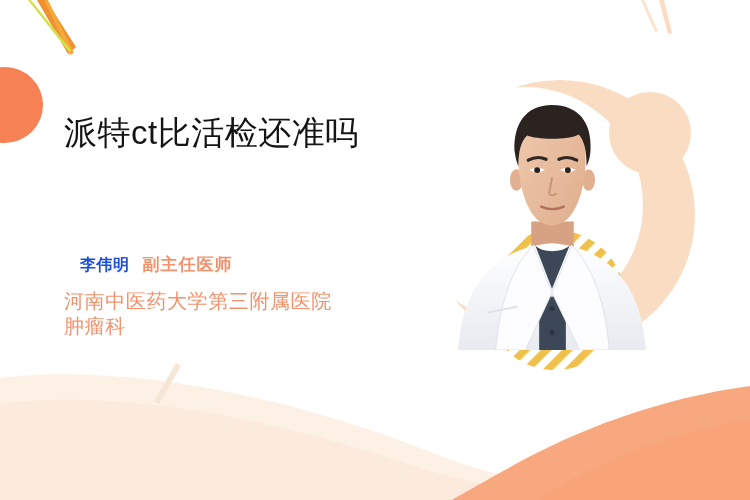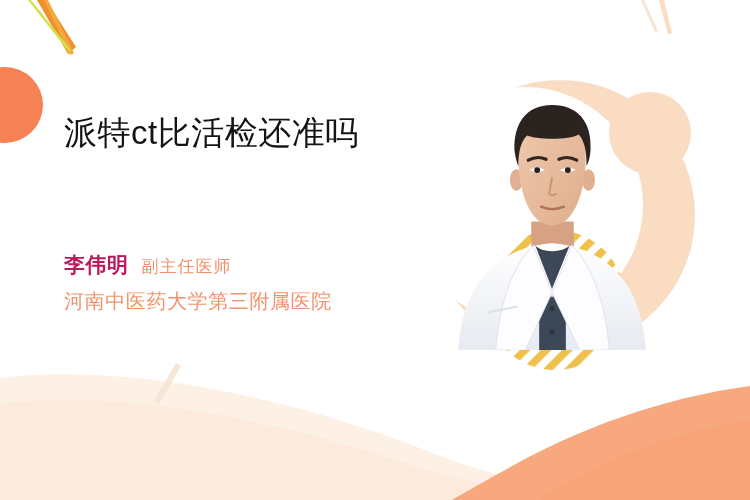--- a/index.html
+++ b/index.html
@@ -63,28 +63,29 @@
   }
 
   .doctor-line {
     position: absolute;
     left: 0;
     top: 141px;
     white-space: nowrap;
     line-height: 24px;
   }
   .doc-name {
-    font-size: 21px;
+    font-size: 16px;
     font-weight: bold;
-    color: #be185d;
+    color: #1d4ed8;
     letter-spacing: 0.5px;
+    margin-left: 16px;
   }
   .doc-title {
     font-size: 17px;
-    font-weight: 400;
+    font-weight: 700;
     color: #f2926c;
     letter-spacing: 1px;
     margin-left: 13px;
   }
 
   .hospital {
     position: absolute;
     left: 0;
     top: 177px;
     font-size: 20px;
@@ -218,17 +219,18 @@
     <div class="text-block">
 
       <div class="title">派特ct比活检还准吗</div>
 
       <div class="doctor-line">
         <span class="doc-name">李伟明</span><span class="doc-title">副主任医师</span>
       </div>
 
       <div class="hospital">
         <div>河南中医药大学第三附属医院</div>
+        <div>肿瘤科</div>
       </div>
 
     </div>
   </div>
 </div>
 
 </body></html>

